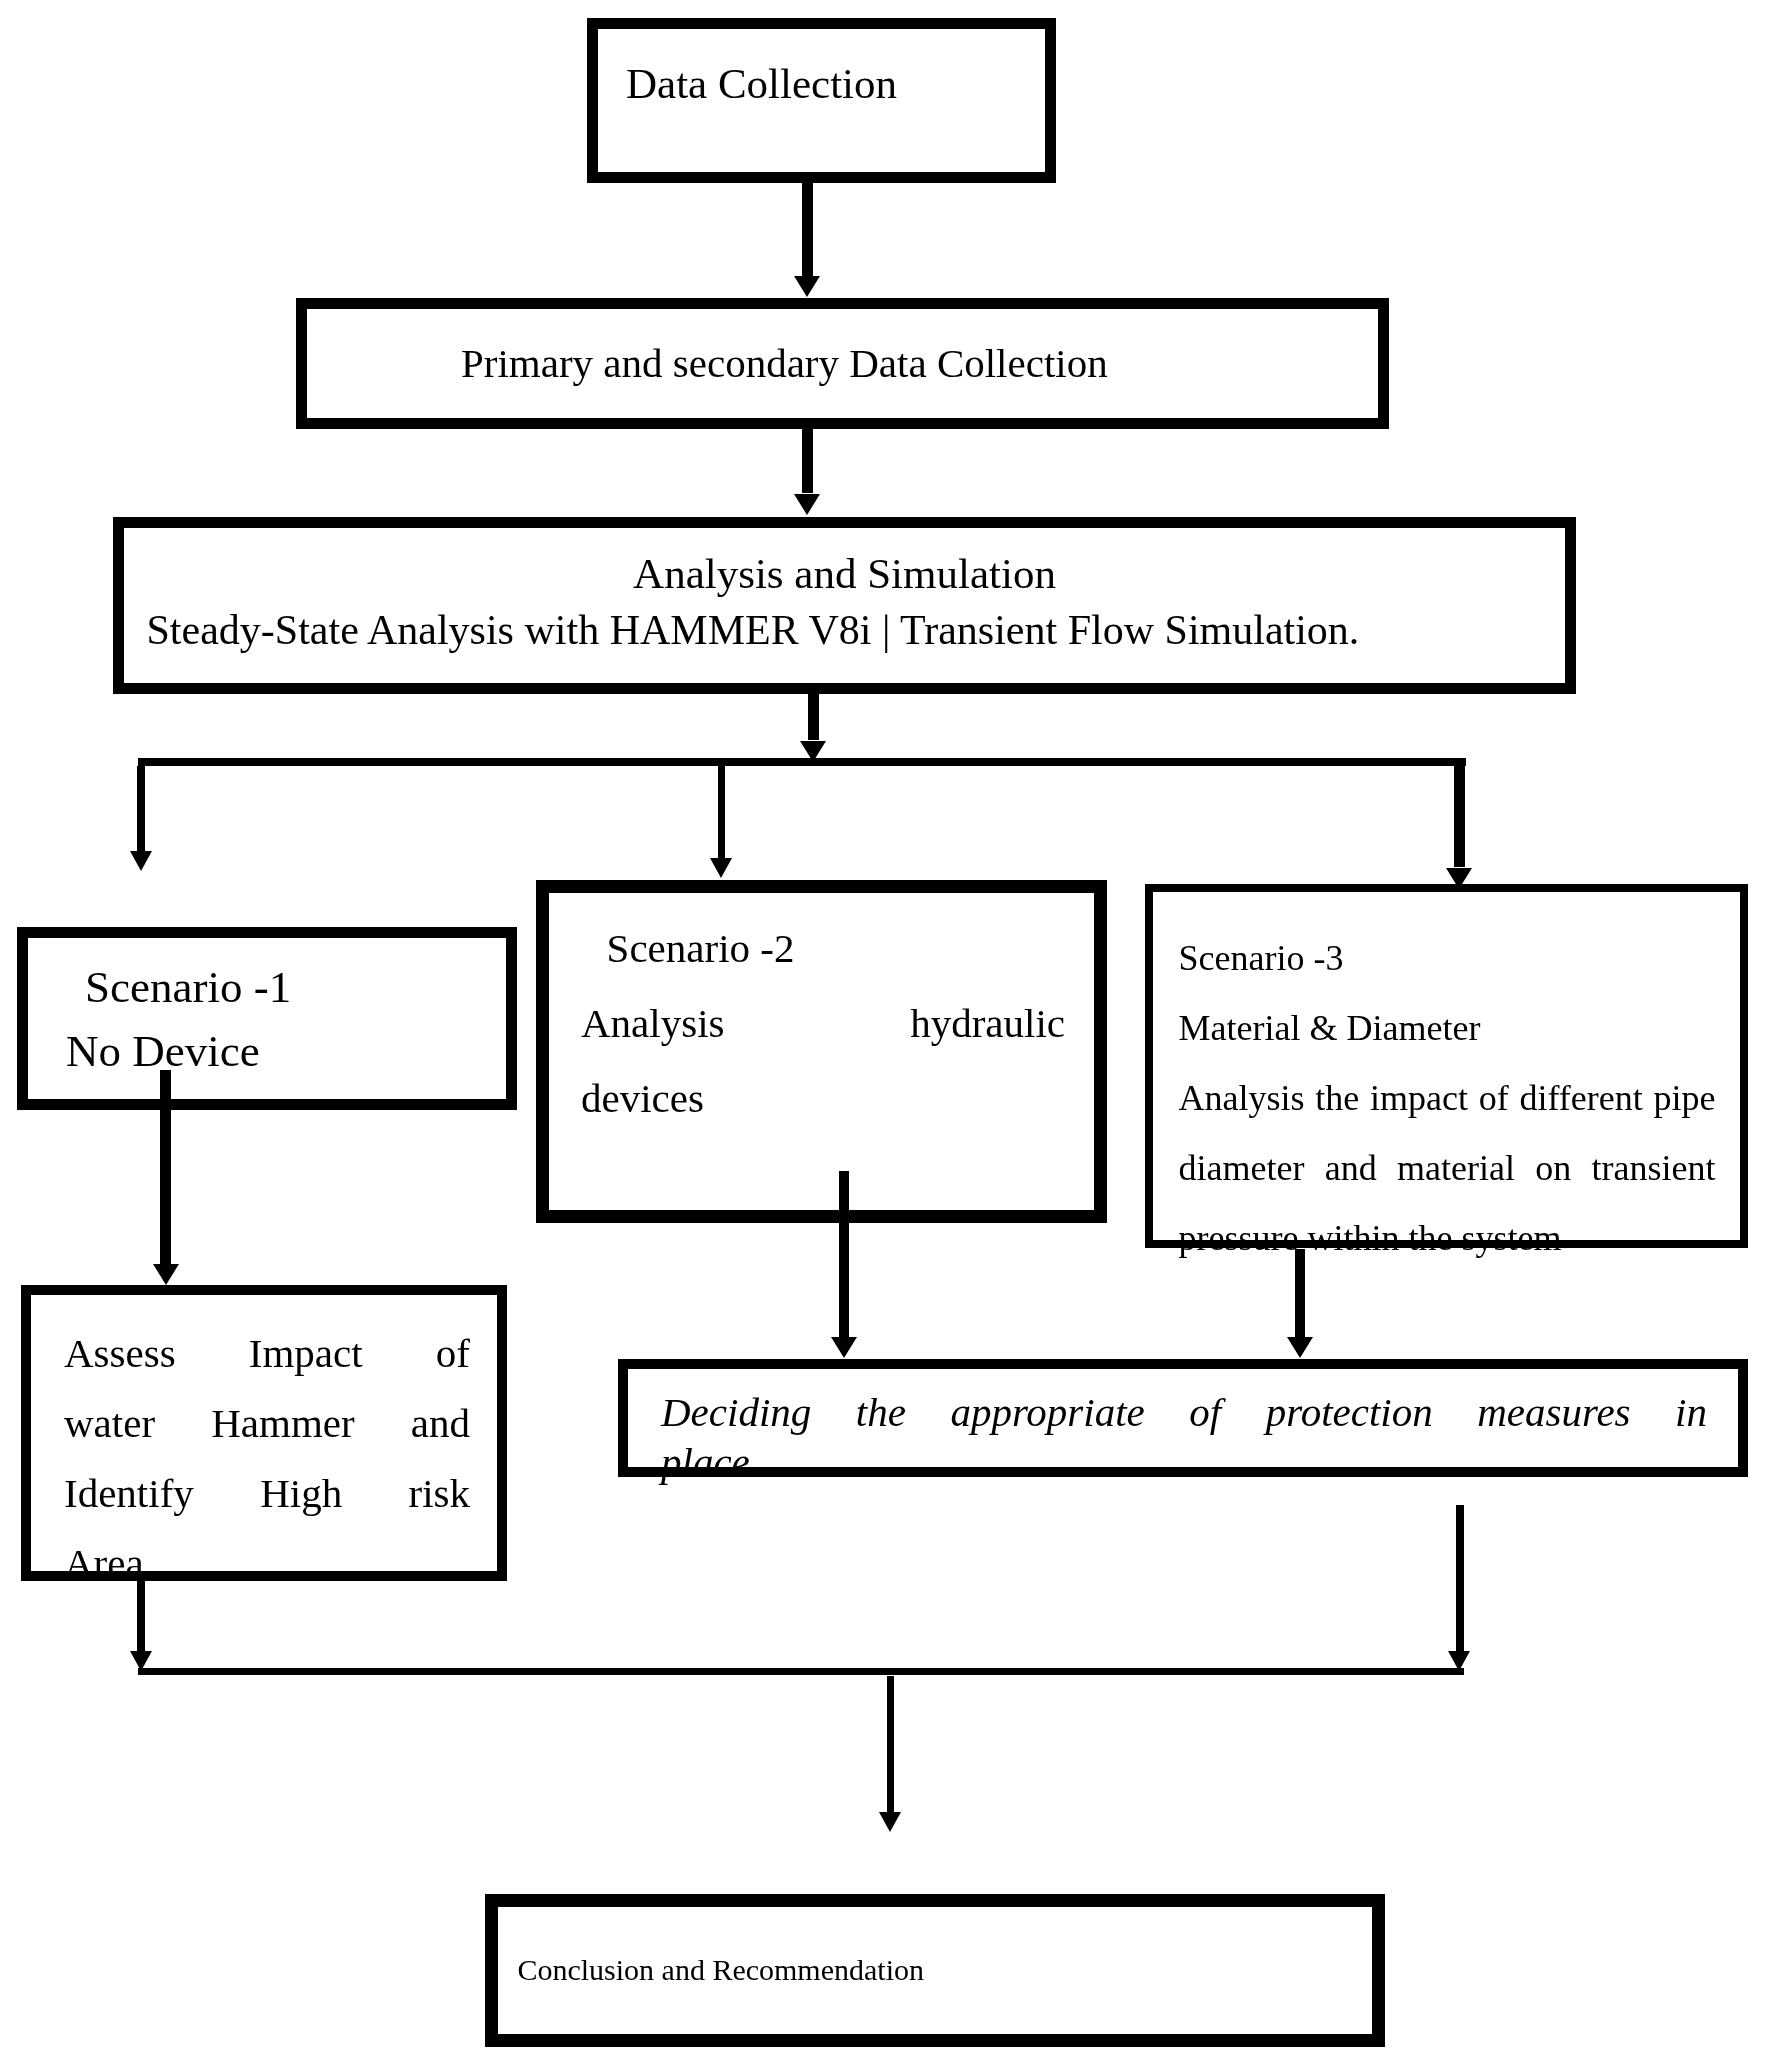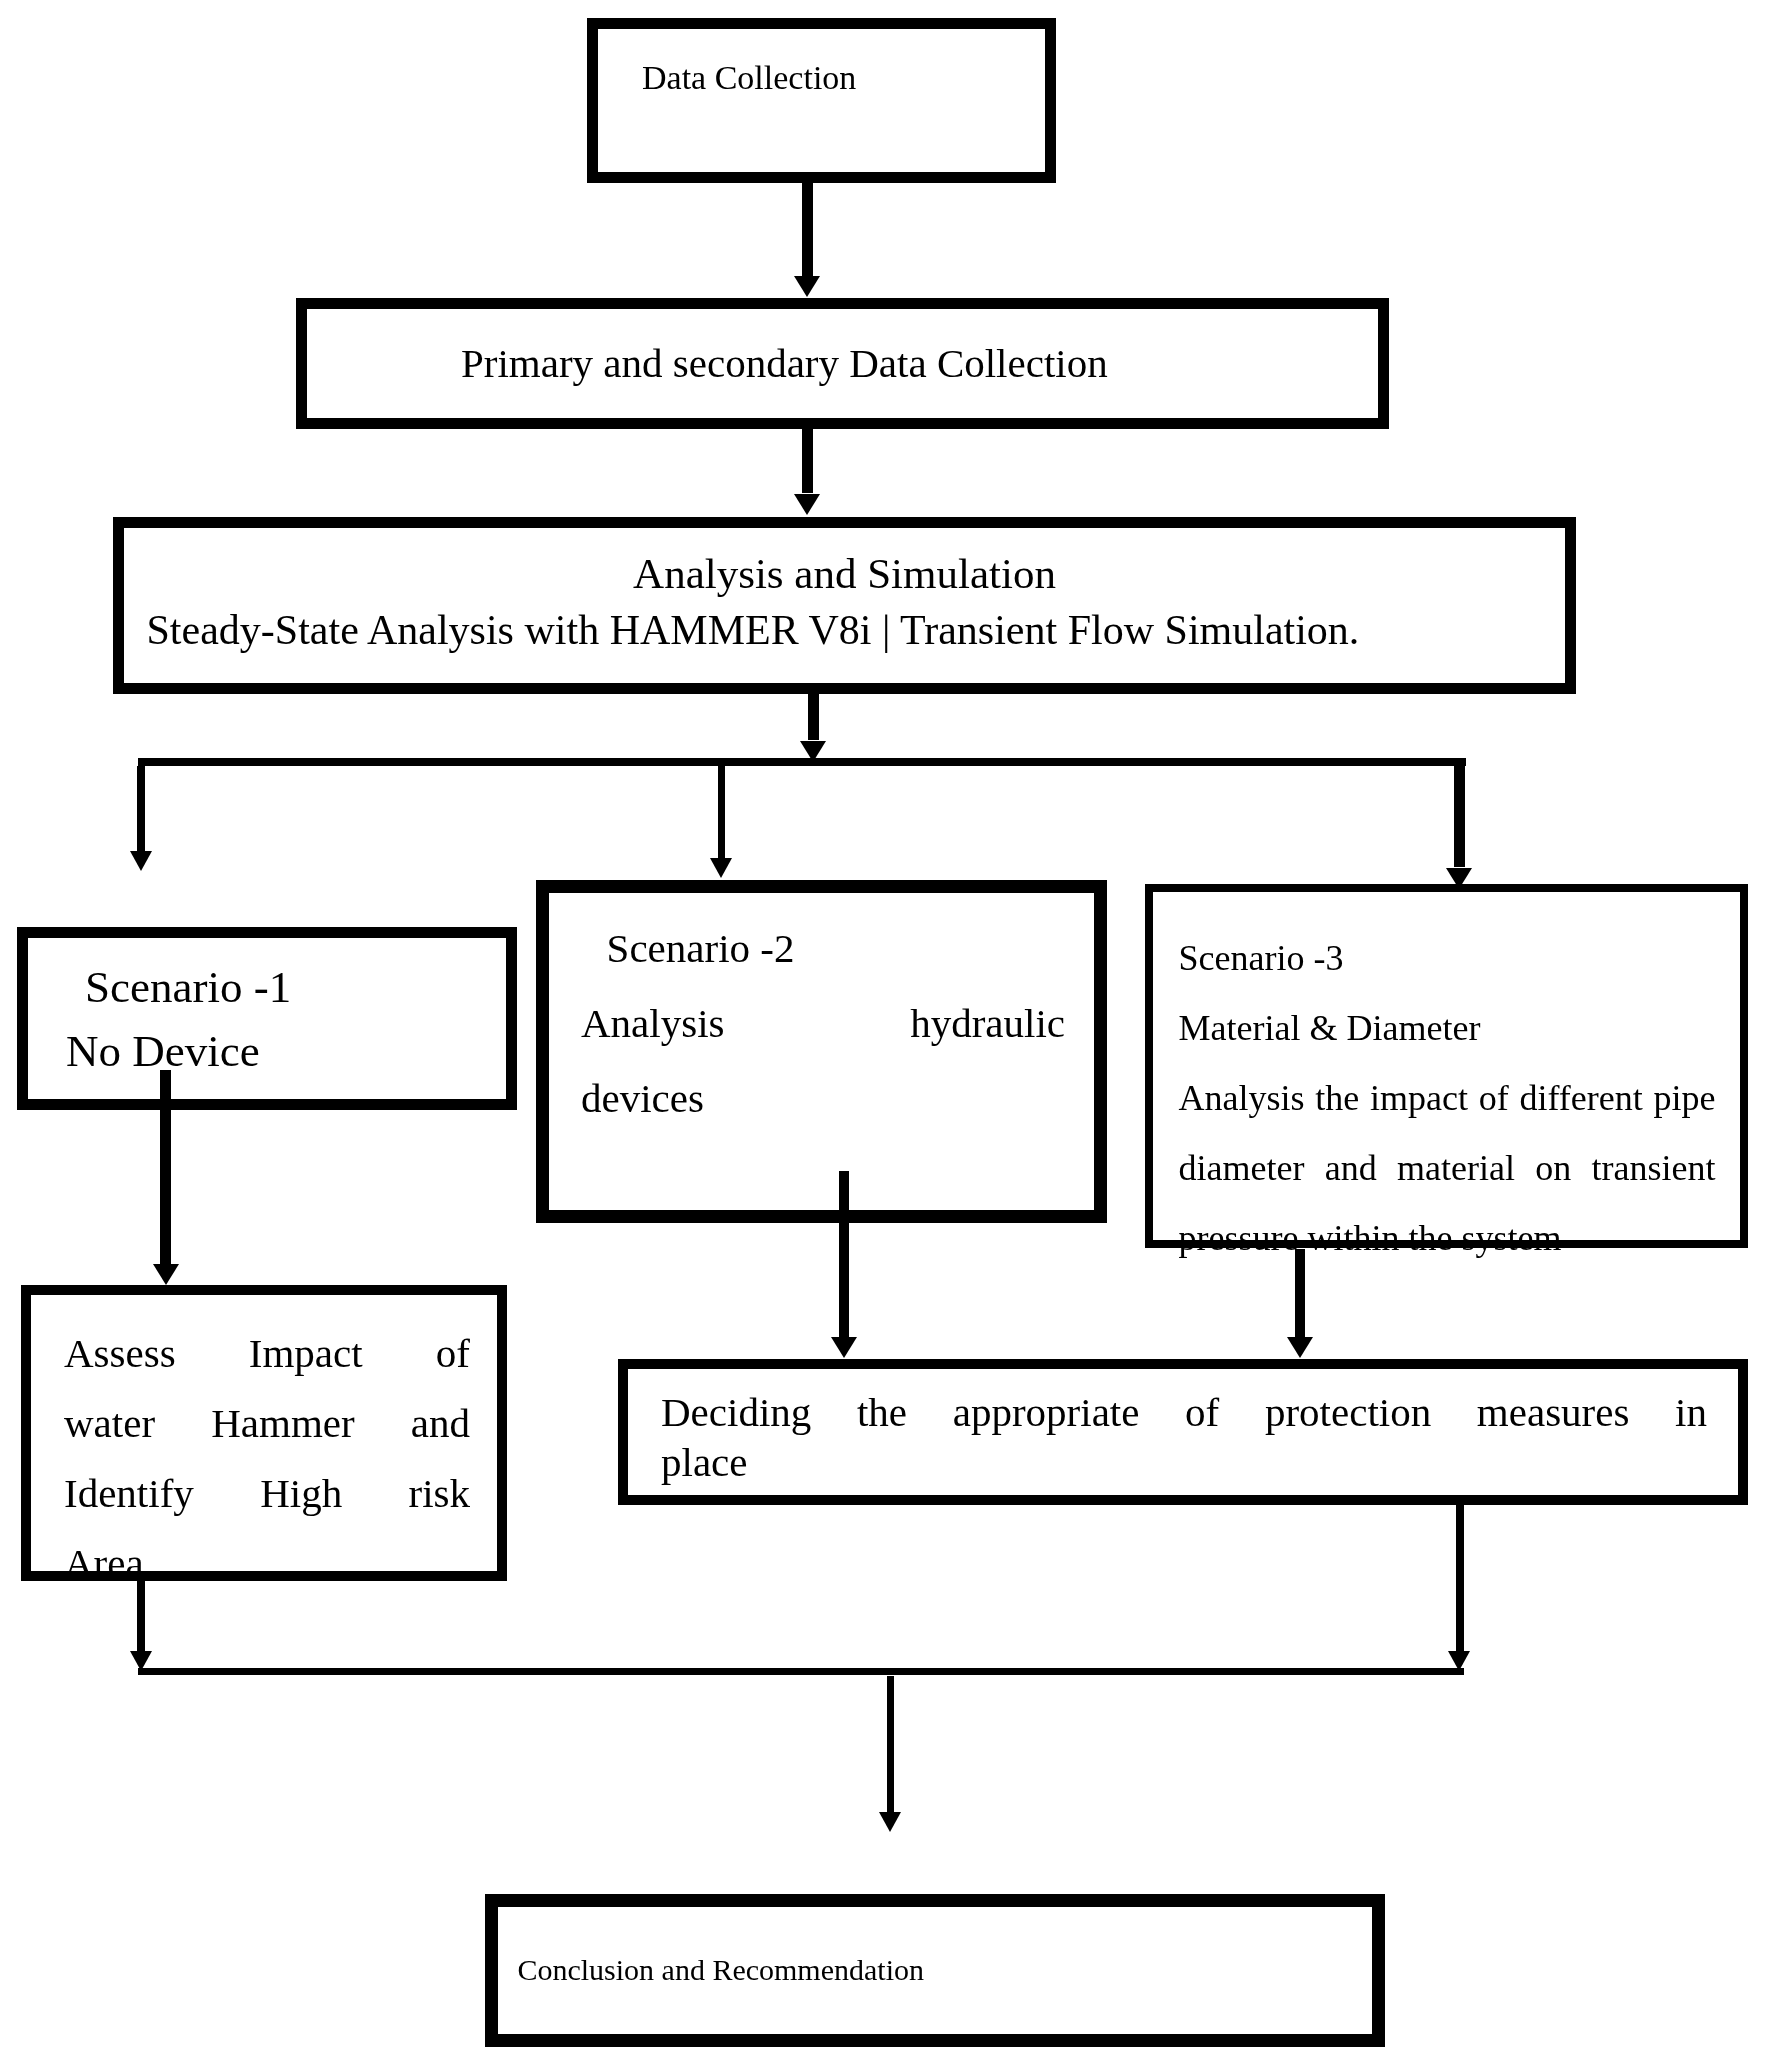--- a/index.html
+++ b/index.html
@@ -20,21 +20,21 @@
   .txt{position:absolute;inset:0;}
   .line{white-space:nowrap;}
   .just{white-space:normal;text-align:justify;text-align-last:justify;}
 </style>
 </head>
 <body>
 
 <div id="canvas">
 
   <div class="box" style="left:587px;top:18px;width:469px;height:165px;border-width:11.3px;">
-    <div class="txt" style="padding:30px 0 0 44px;font-size:34px;border-radius:21px;">Data Collection</div>
+    <div class="txt" style="padding:30px 0 0 28px;font-size:43px;border-radius:21px;">Data Collection</div>
   </div>
 
   <div class="shaft" style="left:802px;top:183px;width:11.3px;height:93px;"></div>
   <div class="head head-lg" style="left:794px;top:276px;"></div>
 
   <div class="box" style="left:296px;top:298px;width:1093px;height:131px;border-width:11.3px;">
     <div class="txt" style="line-height:109px;text-align:left;padding-left:154px;font-size:41px;">Primary and secondary Data Collection</div>
   </div>
 
   <div class="shaft" style="left:802px;top:429px;width:11.3px;height:64px;"></div>
@@ -93,21 +93,21 @@
       <div class="line">Area</div>
     </div>
   </div>
 
   <div class="shaft" style="left:839px;top:1171px;width:10.2px;height:166px;"></div>
   <div class="head head-lg" style="left:831px;top:1337px;"></div>
 
   <div class="shaft" style="left:1295px;top:1249px;width:10.2px;height:88px;"></div>
   <div class="head head-lg" style="left:1287px;top:1337px;"></div>
 
-  <div class="box" style="left:618px;top:1359px;width:1130px;height:146px;border-width:10.2px;">
+  <div class="box" style="left:618px;top:1359px;width:1130px;height:118px;border-width:10.2px;font-style:italic;">
     <div style="position:absolute;left:33px;right:31px;top:18.4px;font-size:41px;line-height:50px;">
       <div class="just">Deciding the appropriate of protection measures in</div>
       <div class="line">place</div>
     </div>
   </div>
 
   <div class="shaft" style="left:1456px;top:1505px;width:8.2px;height:146px;"></div>
   <div class="head head-sm" style="left:1448px;top:1651px;"></div>
 
   <div class="shaft" style="left:137px;top:1581px;width:8.2px;height:70px;"></div>

